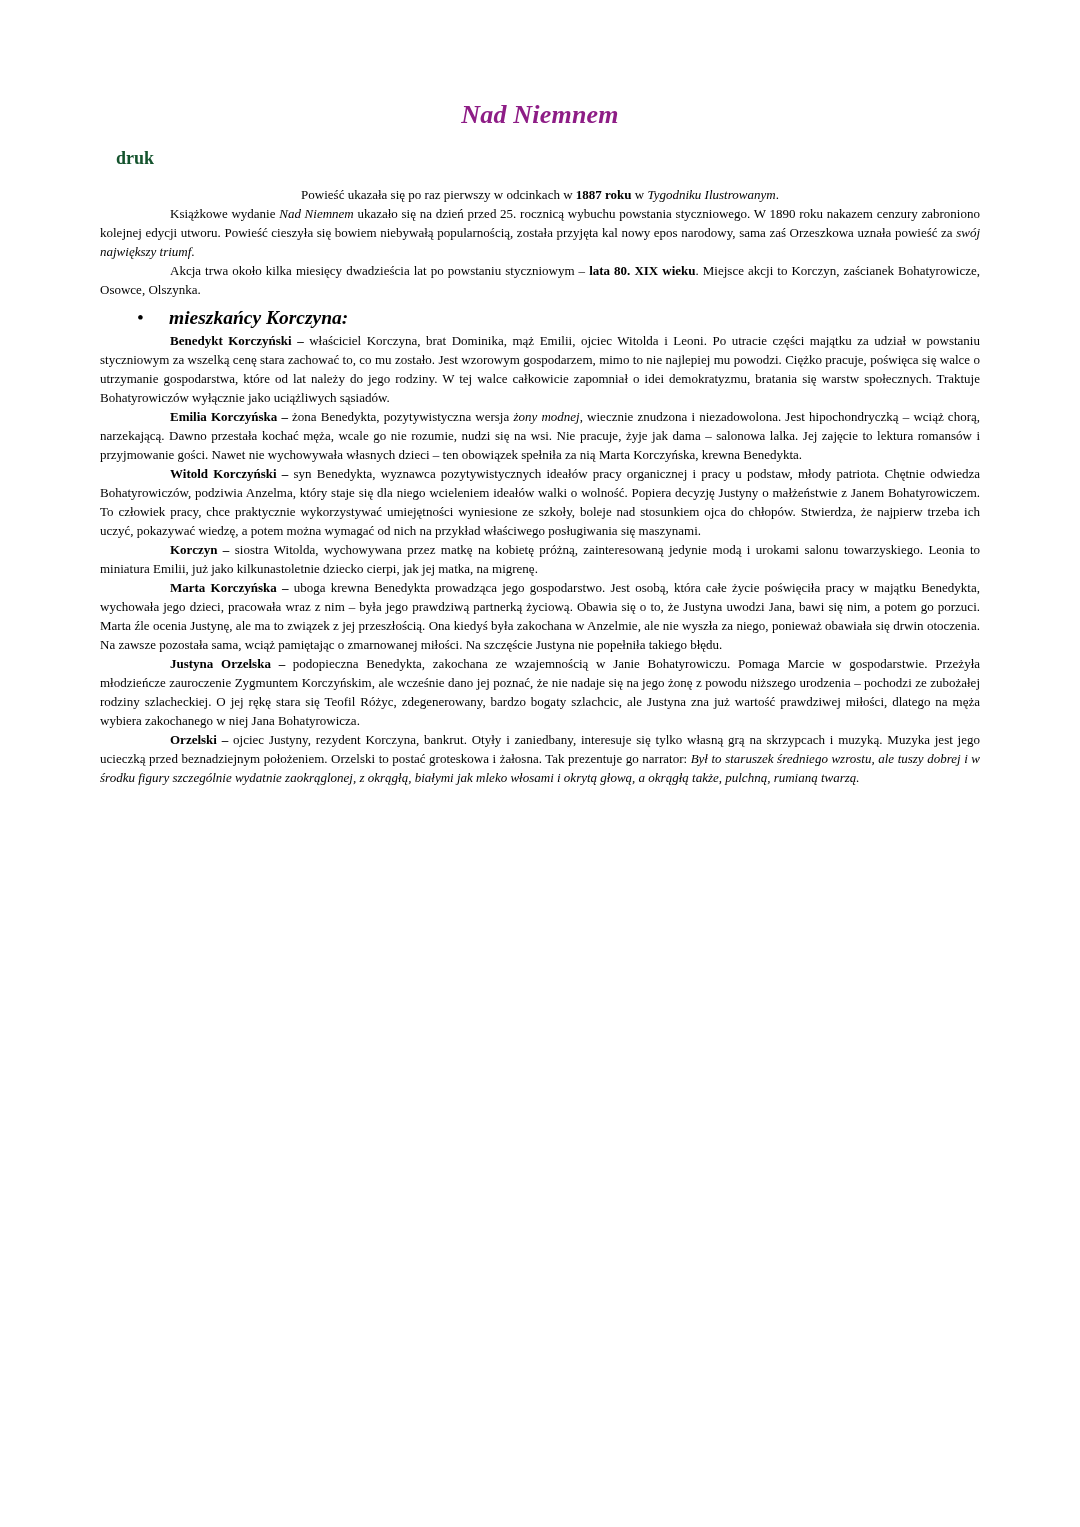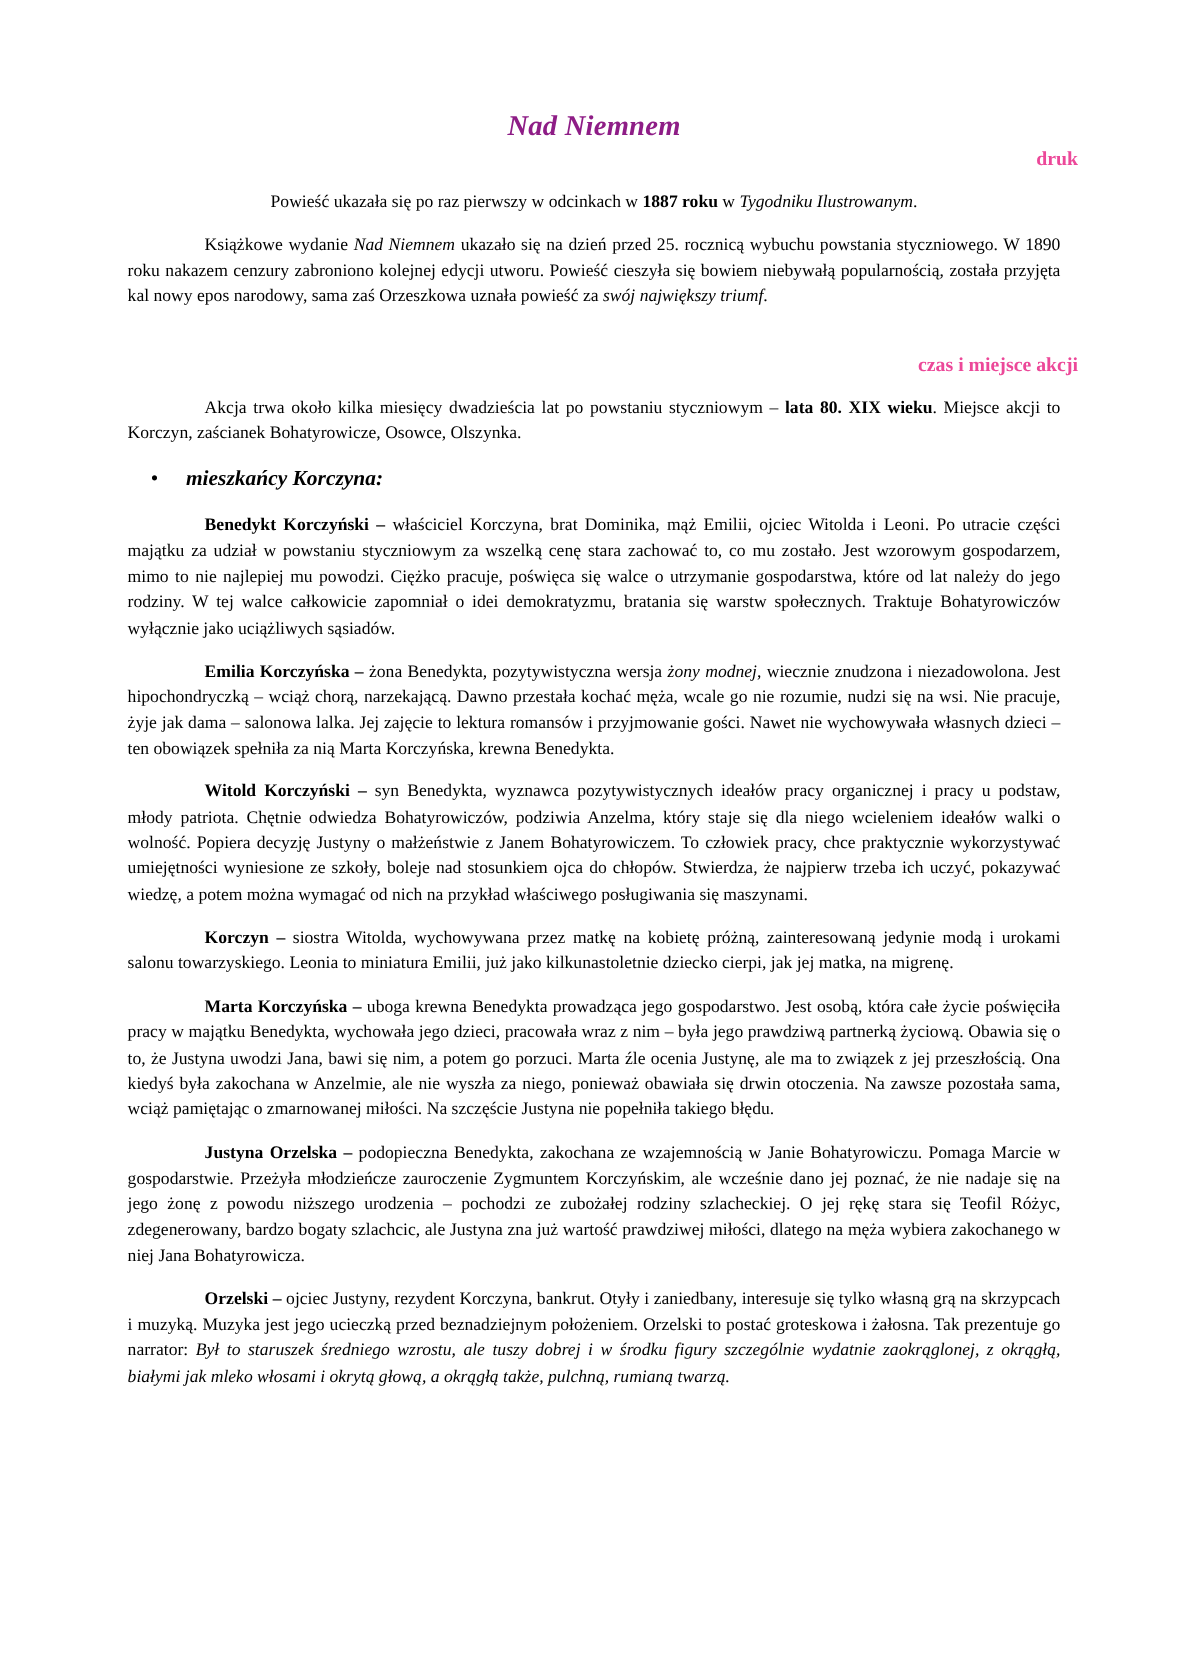--- a/index.html
+++ b/index.html
@@ -27,36 +27,36 @@
     margin: 0 0 2px 0;
     text-align: center;
     font-size: 26px;
     font-weight: bold;
     font-style: italic;
     color: #8e1d86;
     letter-spacing: 0.2px;
     line-height: 1.18;
   }
   .section-heading {
-    margin: 0;
-    text-align: right;
+    margin: 16px;
+    text-align: left;
     font-size: 18px;
     font-weight: bold;
-    color: #ec4899;
+    color: #14532d;
     line-height: 1.3;
   }
   .section-heading.spaced-before {
     margin-top: 34px;
   }
   .section-heading.heroes {
     margin-top: 38px;
   }
   p.body {
-    margin: 16px;
-    font-size: 16px;
+    margin: 0;
+    font-size: 13px;
     line-height: 1.46;
     text-align: justify;
     text-justify: inter-word;
     hyphens: none;
   }
   p.body.indent {
     text-indent: 70px;
   }
   p.body.lead {
     text-align: center;
@@ -98,21 +98,20 @@
 
   <p class="body lead">
     <span>Powieść ukazała się po raz pierwszy w odcinkach w </span><b>1887 roku</b><span> w </span><i>Tygodniku Ilustrowanym</i><span>.</span>
   </p>
 
 
   <p class="body indent">
     <span>Książkowe wydanie </span><i>Nad Niemnem</i><span> ukazało się na dzień przed 25. rocznicą wybuchu powstania styczniowego. W 1890 roku nakazem cenzury zabroniono kolejnej edycji utworu. Powieść cieszyła się bowiem niebywałą popularnością, została przyjęta kal nowy epos narodowy, sama zaś Orzeszkowa uznała powieść za </span><i>swój największy triumf</i><span>.</span>
   </p>
 
-  <h2 class="section-heading heroes">czas i miejsce akcji</h2>
 
   <p class="body indent">
     <span>Akcja trwa około kilka miesięcy dwadzieścia lat po powstaniu styczniowym – </span><b>lata 80. XIX wieku</b><span>. Miejsce akcji to Korczyn, zaścianek Bohatyrowicze, Osowce, Olszynka.</span>
   </p>
 
 
   <div class="bullet-row">
     <span class="bullet-dot">•</span>
     <span class="bullet-label">mieszkańcy Korczyna:</span>
   </div>

